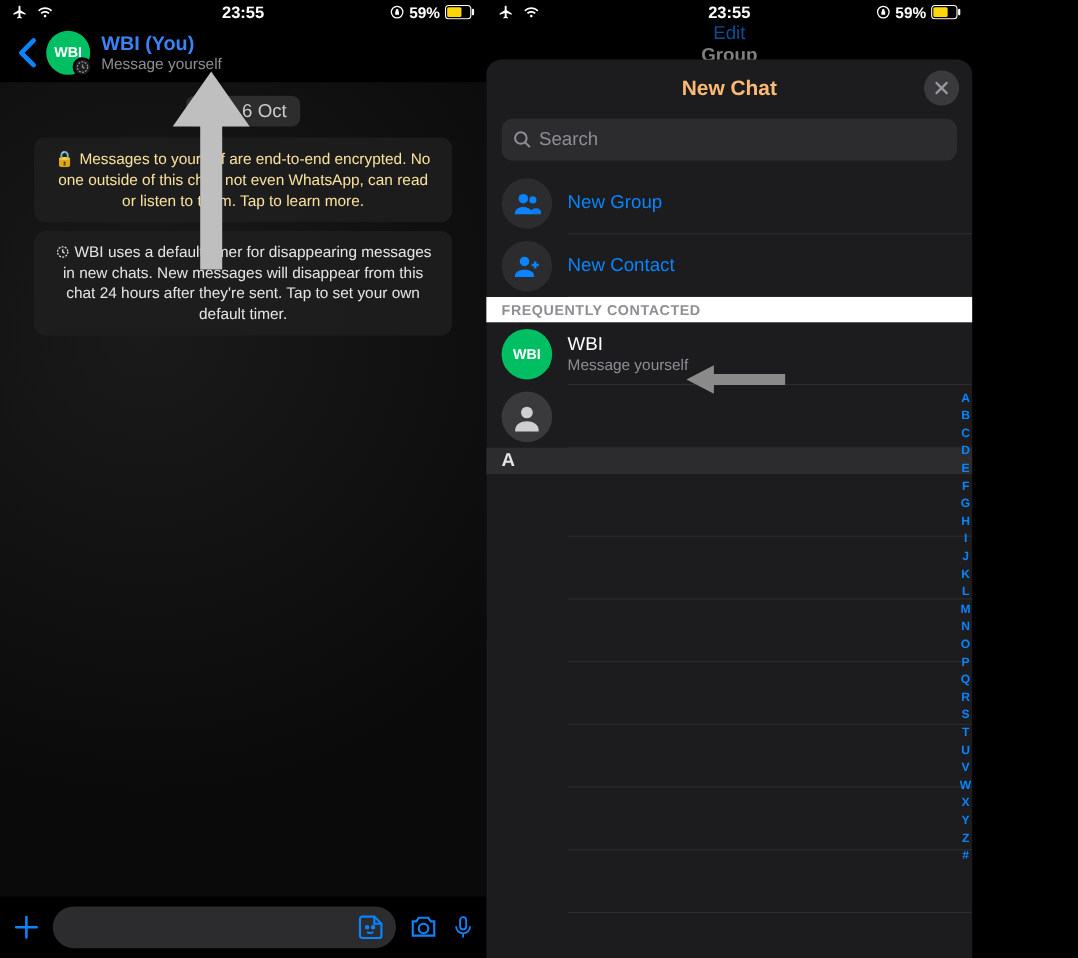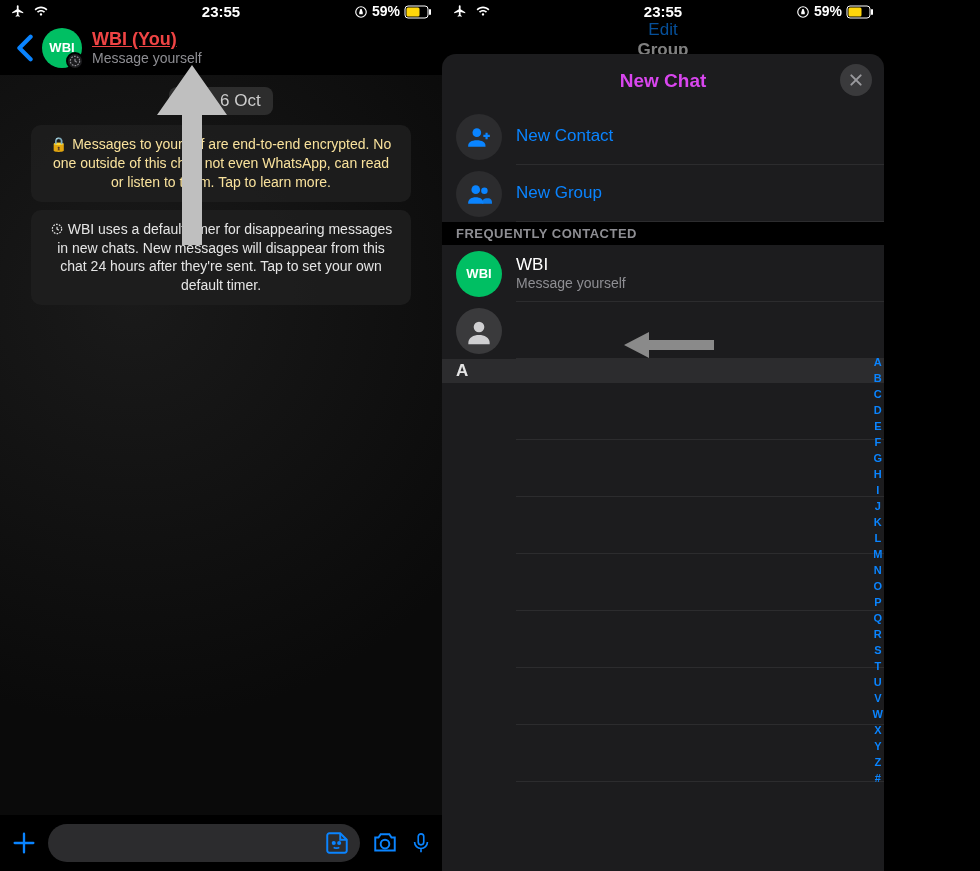--- a/index.html
+++ b/index.html
@@ -2,29 +2,29 @@
 <html><head>
 <meta charset="utf-8">
 <style>
   * { box-sizing: border-box; margin: 0; padding: 0; font-family: -apple-system, BlinkMacSystemFont, "Segoe UI", Helvetica, Arial, sans-serif; }
   body { width: 980px; height: 871px; background: #000; overflow: hidden; display: flex; }
   .screen { width: 442px; height: 871px; position: relative; color: #fff; overflow: hidden; }
 
   
   .status-bar { height: 20px; display: flex; align-items: center; justify-content: space-between; padding: 2px 10px 0 10px; font-size: 15px; font-weight: 600; color: #fff; }
   .status-left { display: flex; align-items: center; gap: 6px; }
-  .status-right { display: flex; align-items: flex-end; gap: 4px; }
+  .status-right { display: flex; align-items: center; gap: 4px; }
   .status-center { position:absolute; left:50%; transform:translateX(-50%); }
 
   
   .chat-header { height: 55px; display: flex; align-items: center; padding: 0 8px; }
   .back-btn { color: #0a84ff; font-size: 32px; font-weight: 300; padding: 0 8px; line-height: 1; }
   .avatar { width: 40px; height: 40px; border-radius: 50%; background: #00bf63; display: flex; align-items: center; justify-content: center; color:#fff; font-weight:700; font-size:13px; position:relative; margin-right:10px; }
   .avatar .small-timer { position:absolute; right:-2px; bottom:-2px; width:18px; height:18px; border-radius:50%; background:#1c1c1e; border:2px solid #000; }
-  .header-text .title { font-size: 18px; font-weight: 600; color: #ef4444; text-decoration: underline; }
+  .header-text .title { font-size: 18px; font-weight: 600; color: #3b82f6; }
   .header-text .subtitle { font-size: 14px; color: #8e8e93; }
 
   .chat-body { position:absolute; top:75px; left:0; right:0; bottom:50px; background: #111; background-image: radial-gradient(circle at 30% 30%, #1a1a1a 0%, #0a0a0a 70%); overflow:hidden; }
   .date-pill { margin: 12px auto 10px auto; width:fit-content; background: rgba(50,50,50,0.85); color:#ccc; font-size:17px; padding:4px 12px; border-radius:8px; }
   .sys-bubble { margin: 8px auto; max-width: 380px; background: rgba(30,30,30,0.85); color:#f9e29c; font-size:14px; line-height:1.35; text-align:center; padding:10px 14px; border-radius:10px; }
   .sys-bubble.white { color:#e5e5e5; }
   .lock-icon, .timer-icon { display:inline-block; margin-right:4px; }
 
   
   .big-arrow-up { position:absolute; left:142px; top:55px; width:100px; height:200px; pointer-events:none; }
@@ -35,33 +35,33 @@
   .cam-btn, .mic-btn { color:#0a84ff; }
 
   
   .chats-header { height:34px; display:flex; align-items:center; justify-content:space-between; padding:0 14px;flex-direction:column; }
   .edit-link { color:#0a84ff; font-size:17px; opacity:0.6; }
   .chats-title { color:#fff; font-size:17px; font-weight:600; opacity:0.5;}
   .compose-btn { color:#0a84ff; opacity:0.7; }
 
   .sheet { position:absolute; top:54px; left:0; right:0; bottom:0; background:#1c1c1e; border-top-left-radius:14px; border-top-right-radius:14px; display:flex; flex-direction:column; }
   .sheet-header { height:54px; display:flex; align-items:center; justify-content:center; position:relative; }
-  .sheet-title { font-size:19px; font-weight:600; color:#d946ef; }
+  .sheet-title { font-size:19px; font-weight:600; color:#fdba74; }
   .close-btn { position:absolute; right:12px; top:10px; width:32px; height:32px; border-radius:50%; background:#3a3a3c; display:flex; align-items:center; justify-content:center; color:#9a9a9e; }
   .search-wrap { padding:0 14px 10px 14px; }
   .search-pill { height:38px; background:#2c2c2e; border-radius:10px; display:flex; align-items:center; padding:0 10px; gap:6px; color:#8e8e93; font-size:17px; }
 
   .row { display:flex; align-items:center; height:57px; padding-left:14px; }
   .row .row-icon { width:46px; height:46px; border-radius:50%; background:#2c2c2e; display:flex; align-items:center; justify-content:center; margin-right:14px; flex-shrink:0;}
   .row .row-body { flex:1; height:100%; border-bottom:0.5px solid #2c2c2e; display:flex; flex-direction:column; justify-content:center; }
   .row .row-title { color:#0a84ff; font-size:17px; }
   .row.contact .row-title { color:#fff; font-weight:500;}
   .row.contact .row-sub { color:#8e8e93; font-size:14px; }
 
-  .section-header { background:#000000; color:#8e8e93; font-size:13px; font-weight:600; letter-spacing:0.5px; padding:4px 14px; text-transform:uppercase;}
+  .section-header { background:#ffffff; color:#8e8e93; font-size:13px; font-weight:600; letter-spacing:0.5px; padding:4px 14px; text-transform:uppercase;}
   .letter-header { background:#2c2c2e; color:#e5e5e5; font-size:17px; font-weight:600; padding:2px 14px;}
 
   .avatar-green { width:46px; height:46px; border-radius:50%; background:#00bf63; display:flex; align-items:center; justify-content:center; color:#fff; font-weight:700; font-size:13px; margin-right:14px; flex-shrink:0;}
   .avatar-grey { width:46px; height:46px; border-radius:50%; background:#3a3a3c; display:flex; align-items:center; justify-content:center; margin-right:14px; flex-shrink:0;}
 
   .index-strip { position:absolute; right:1px; top:300px; display:flex; flex-direction:column; align-items:center; gap:0px; color:#0a84ff; font-size:11px; font-weight:600; }
   .index-strip span { line-height:16px; }
 
   .placeholder-rows .prow { height:57px; margin-left:74px; border-bottom:0.5px solid #2c2c2e; }
 
@@ -227,45 +227,56 @@
   <div class="sheet">
     <div class="sheet-header">
       <div class="sheet-title">New Chat</div>
       <div class="close-btn">
         <svg width="16" height="16" viewBox="0 0 24 24" stroke="#9a9a9e" stroke-width="3" stroke-linecap="round">
             <path d="M5 5l14 14M19 5L5 19"></path>
           </svg>
       </div>
     </div>
 
-
-    <div class="row">
-      <div class="row-icon">
-        <svg width="26" height="26" viewBox="0 0 24 24" fill="#0a84ff">
-            <circle cx="10" cy="8" r="4"></circle>
-            <path d="M2 20c0-3 3-5 8-5s8 2 8 5v1H2v-1z"></path>
-            <path d="M19 8v6M16 11h6" stroke="#0a84ff" stroke-width="2"></path>
-          </svg>
-      </div>
-      <div class="row-body">
-          <div class="row-title">New Contact</div>
-        </div>
+    <div class="search-wrap">
+      <div class="search-pill">
+        <span>
+          <svg width="18" height="18" viewBox="0 0 24 24" fill="none" stroke="#8e8e93" stroke-width="2.5">
+              <circle cx="10" cy="10" r="7"></circle>
+              <path d="M21 21l-6-6"></path>
+            </svg>
+        </span>
+        <span>Search</span>
+      </div>
     </div>
 
     <div class="row">
       <div class="row-icon">
         <svg width="26" height="26" viewBox="0 0 24 24" fill="#0a84ff">
             <circle cx="9" cy="8" r="4"></circle>
             <circle cx="17" cy="9" r="3"></circle>
             <path d="M2 20c0-3 3-5 7-5s7 2 7 5v1H2v-1z"></path>
             <path d="M15 20c0-2 1-4 5-4 3 0 4 2 4 4v1h-9" opacity="0.9"></path>
           </svg>
       </div>
       <div class="row-body">
           <div class="row-title">New Group</div>
+        </div>
+    </div>
+
+    <div class="row">
+      <div class="row-icon">
+        <svg width="26" height="26" viewBox="0 0 24 24" fill="#0a84ff">
+            <circle cx="10" cy="8" r="4"></circle>
+            <path d="M2 20c0-3 3-5 8-5s8 2 8 5v1H2v-1z"></path>
+            <path d="M19 8v6M16 11h6" stroke="#0a84ff" stroke-width="2"></path>
+          </svg>
+      </div>
+      <div class="row-body">
+          <div class="row-title">New Contact</div>
         </div>
     </div>
 
     <div class="section-header">Frequently Contacted</div>
 
     <div class="row contact">
       <div class="avatar-green">
           <span>WBI</span>
         </div>
       <div class="row-body">

